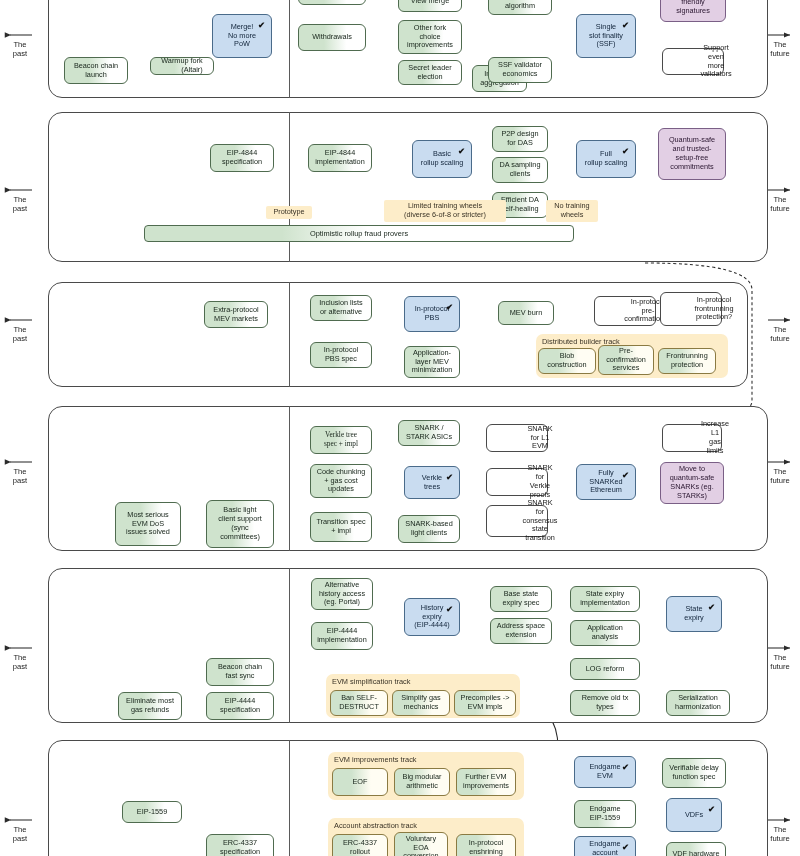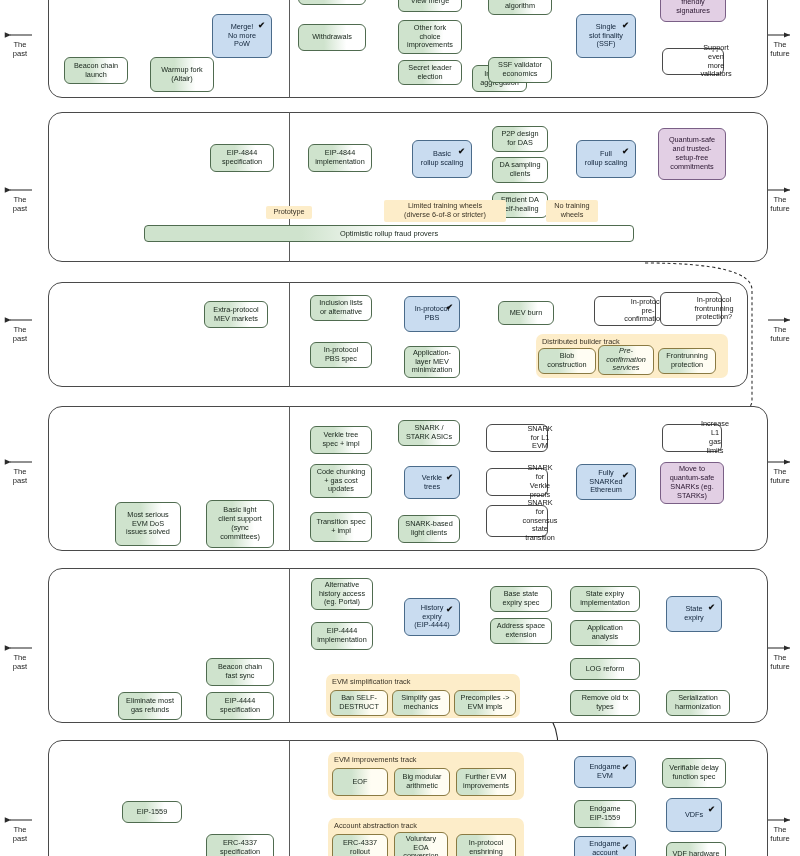--- a/index.html
+++ b/index.html
@@ -266,21 +266,21 @@
   <div class="sec-goal" style="left:66px;top:-2px;width:190px;">
     Goal: have an ideal, simple, robust and decentralized <b>proof-of-stake consensus</b>
   </div>
   <div class="node blue chk-tr" style="left:212px;top:14px;width:60px;height:44px;">
     <span>Merge!<br>No more<br>PoW</span>
       <span class="check">✔</span>
   </div>
   <div class="node" style="left:64px;top:57px;width:64px;height:27px;">
       <span>Beacon chain<br>launch</span>
     </div>
-  <div class="node" style="left:150px;top:57px;width:64px;height:35px;">
+  <div class="node" style="left:150px;top:57px;width:64px;height:18px;text-align:right;">
       <span>Warmup fork<br>(Altair)</span>
     </div>
   <div class="node" style="left:298px;top:-22px;width:68px;height:27px;">
       <span>Distributed<br>validators</span>
     </div>
   <div class="node" style="left:298px;top:24px;width:68px;height:27px;">
       <span>Withdrawals</span>
     </div>
   <div class="node" style="left:398px;top:-10px;width:64px;height:22px;">
       <span>View merge</span>
@@ -340,21 +340,21 @@
   <div class="node blue chk-tr" style="left:576px;top:140px;width:60px;height:38px;">
     <span>Full<br>rollup scaling</span>
       <span class="check">✔</span>
   </div>
   <div class="node purple" style="left:658px;top:128px;width:68px;height:52px;">
       <span>Quantum-safe<br>and trusted-<br>setup-free<br>commitments</span>
     </div>
   <div class="tag" style="left:266px;top:206px;width:46px;">Prototype</div>
   <div class="tag" style="left:384px;top:200px;width:122px;">Limited training wheels<br>(diverse 6-of-8 or stricter)</div>
   <div class="tag" style="left:546px;top:200px;width:52px;">No training<br>wheels</div>
-  <div class="bar" style="left:144px;top:225px;width:490px;height:17px;">
+  <div class="bar" style="left:144px;top:225px;width:430px;height:17px;">
       <span>Optimistic rollup fraud provers</span>
     </div>
 
   <div class="section" style="left:48px;top:282px;width:700px;height:105px;"></div>
   <div class="divider" style="left:289px;top:282px;height:105px;"></div>
   <div class="sec-title" style="left:66px;top:290px;">The Scourge</div>
   <div class="sec-emoji" style="left:156px;top:292px;">👩‍🔬</div>
   <div class="sec-goal" style="left:66px;top:313px;width:180px;">
     Goal: ensure reliable and credibly neutral <b>transaction inclusion</b> and avoid centralization and other protocol risks from <b>MEV</b>
   </div>
@@ -381,41 +381,41 @@
       <span>In-protocol pre-<br>confirmations?</span>
     </div>
   <div class="node white" style="left:660px;top:292px;width:62px;height:34px;">
       <span>In-protocol<br>frontrunning<br>protection?</span>
     </div>
   <div class="track" style="left:536px;top:334px;width:192px;height:44px;"></div>
   <div class="track-label" style="left:542px;top:337px;">Distributed builder track</div>
   <div class="node tan" style="left:538px;top:348px;width:58px;height:26px;">
       <span>Blob<br>construction</span>
     </div>
-  <div class="node tan" style="left:598px;top:345px;width:56px;height:30px;font-style:italic;">
+  <div class="node tan" style="left:598px;top:345px;width:56px;height:30px;">
       <span>Pre-<br>confirmation<br>services</span>
     </div>
   <div class="node tan" style="left:658px;top:348px;width:58px;height:26px;">
       <span>Frontrunning<br>protection</span>
     </div>
 
   <div class="section" style="left:48px;top:406px;width:720px;height:145px;"></div>
   <div class="divider" style="left:289px;top:406px;height:145px;"></div>
   <div class="sec-title" style="left:66px;top:414px;">The Verge</div>
   <div class="sec-emoji" style="left:140px;top:416px;">✅</div>
   <div class="sec-goal" style="left:66px;top:437px;width:250px;">
     Goal: <b>verifying</b> blocks should be super easy - download N bytes of data, perform a few basic computations, verify a SNARK and you're done
   </div>
   <div class="node" style="left:115px;top:502px;width:66px;height:44px;">
       <span>Most serious<br>EVM DoS<br>issues solved</span>
     </div>
   <div class="node" style="left:206px;top:500px;width:68px;height:48px;">
       <span>Basic light<br>client support<br>(sync<br>committees)</span>
     </div>
-  <div class="node" style="left:310px;top:426px;width:62px;height:28px;">
+  <div class="node" style="left:310px;top:426px;width:62px;height:28px;font-family:Liberation Serif, serif;">
       <span>Verkle tree<br>spec + impl</span>
     </div>
   <div class="node" style="left:310px;top:464px;width:62px;height:34px;">
       <span>Code chunking<br>+ gas cost<br>updates</span>
     </div>
   <div class="node" style="left:310px;top:512px;width:62px;height:30px;">
       <span>Transition spec<br>+ impl</span>
     </div>
   <div class="node" style="left:398px;top:420px;width:62px;height:26px;">
       <span>SNARK /<br>STARK ASICs</span>

